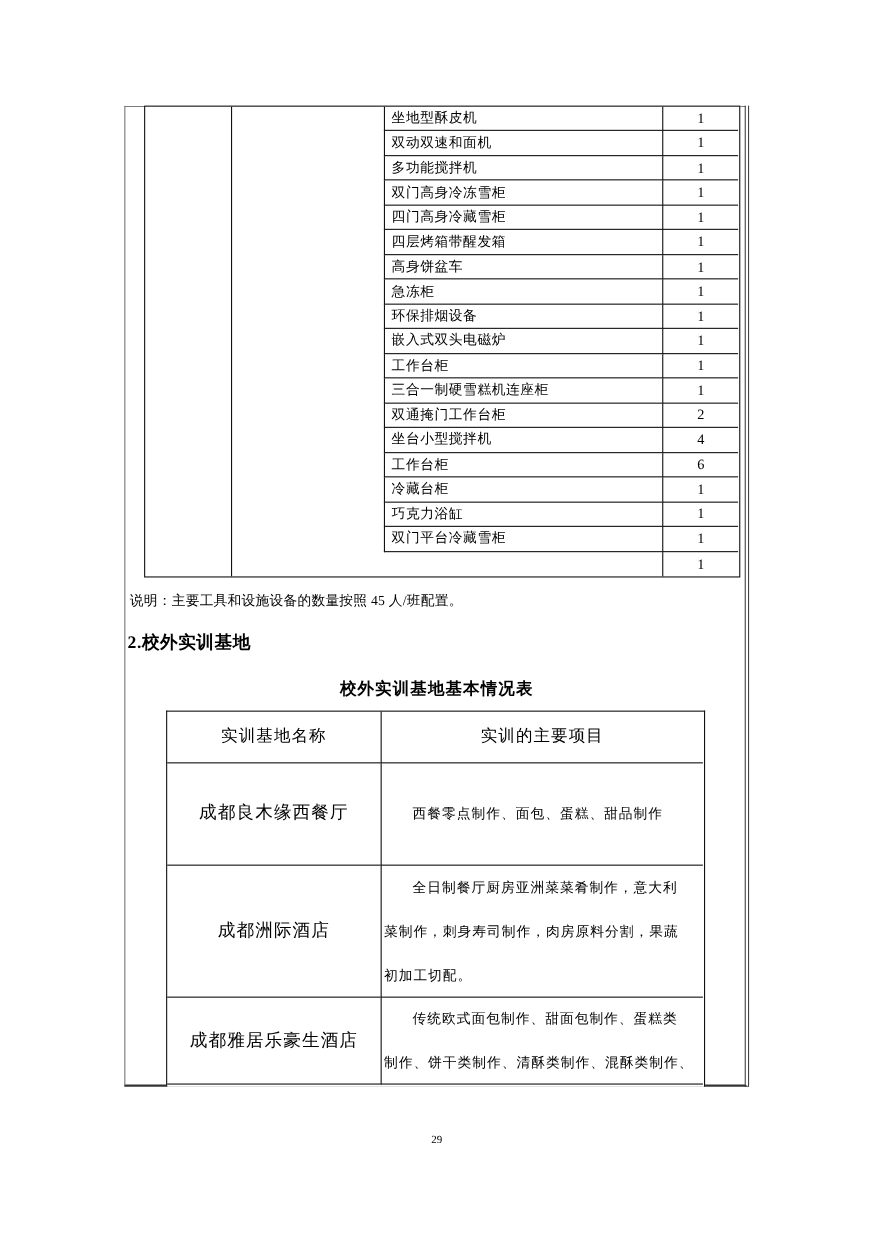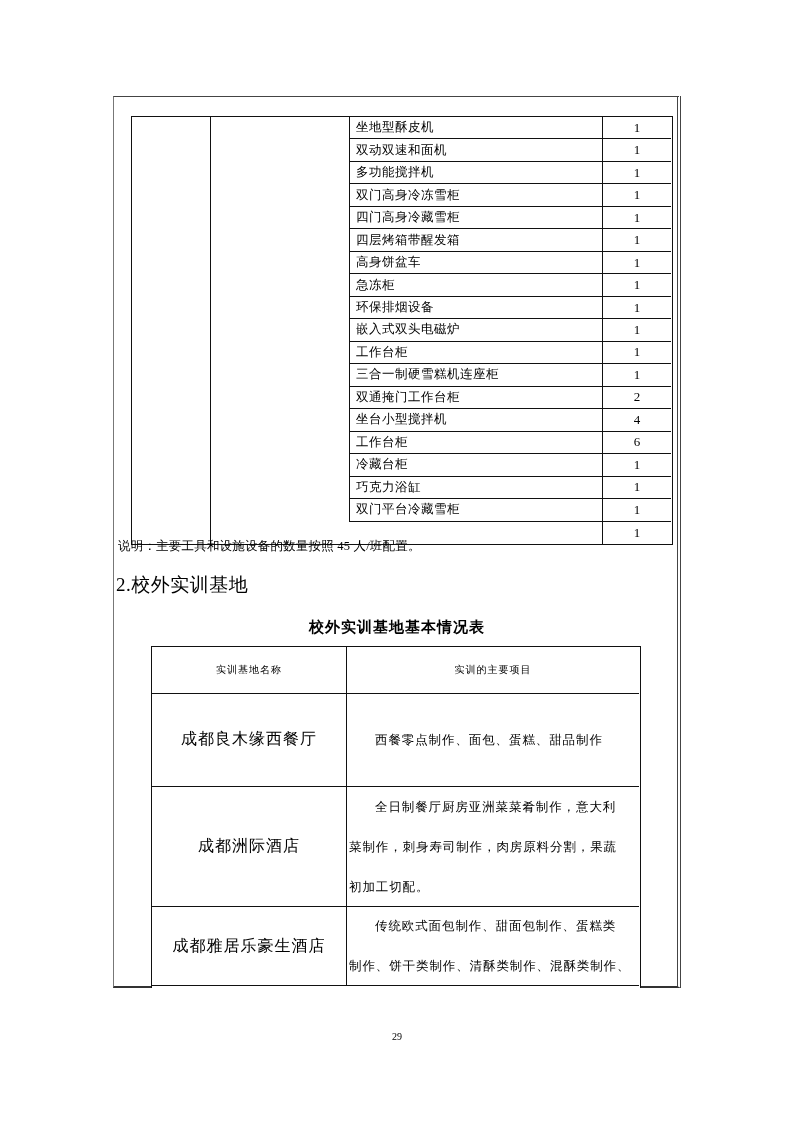--- a/index.html
+++ b/index.html
@@ -26,21 +26,20 @@
   .eq-table{
     position:absolute;
     left:131px;top:96px;
     width:542px;height:429px;
     box-sizing:border-box;
     border:1.5px solid #111;
     display:grid;
     grid-template-columns:78px 139px 253px 69px;
     grid-template-rows:repeat(19,1fr);
     background:#fff;
-    margin-top:20px;
   }
   .eq-span-cell{box-sizing:border-box;}
   .eq-colB{border-left:1px solid #111;}
   .eq-name{
     grid-column:3;
     box-sizing:border-box;
     border-left:1px solid #111;
     border-bottom:1px solid #111;
     display:flex;align-items:center;
     padding-left:6px;
@@ -56,21 +55,21 @@
     font-size:13px;
   }
   .no-bb{border-bottom:none;}
   
   .note{
     position:absolute;left:118px;top:536px;width:560px;
     font-size:12.5px;line-height:20px;letter-spacing:0.2px;
   }
   .heading{
     position:absolute;left:116px;top:575px;width:560px;
-    font-size:19px;font-weight:normal;line-height:19px;letter-spacing:0.5px;
+    font-size:16px;font-weight:bold;line-height:19px;letter-spacing:0.5px;
   }
   .table-title{
     position:absolute;left:113px;top:617px;width:568px;
     text-align:center;
     font-size:15px;font-weight:bold;line-height:20px;letter-spacing:1px;
   }
   
   .base-table{
     position:absolute;
     left:151px;top:646px;
@@ -80,21 +79,21 @@
     border-bottom:none;
     display:grid;
     grid-template-columns:194px 293px;
     grid-template-rows:46.5px 93.5px 120px 79px;
     background:#fff;
   }
   .bt-cell{box-sizing:border-box;}
   .bt-header{
     display:flex;align-items:center;justify-content:center;
     border-bottom:1px solid #111;
-    font-size:10px;letter-spacing:1px;
+    font-size:15px;letter-spacing:1px;
   }
   .bt-col2{border-left:1px solid #111;}
   .bt-name{
     grid-column:1;
     display:flex;align-items:center;justify-content:center;
     border-bottom:1px solid #111;
     font-size:16px;letter-spacing:1px;
     text-align:center;
   }
   .bt-proj{

